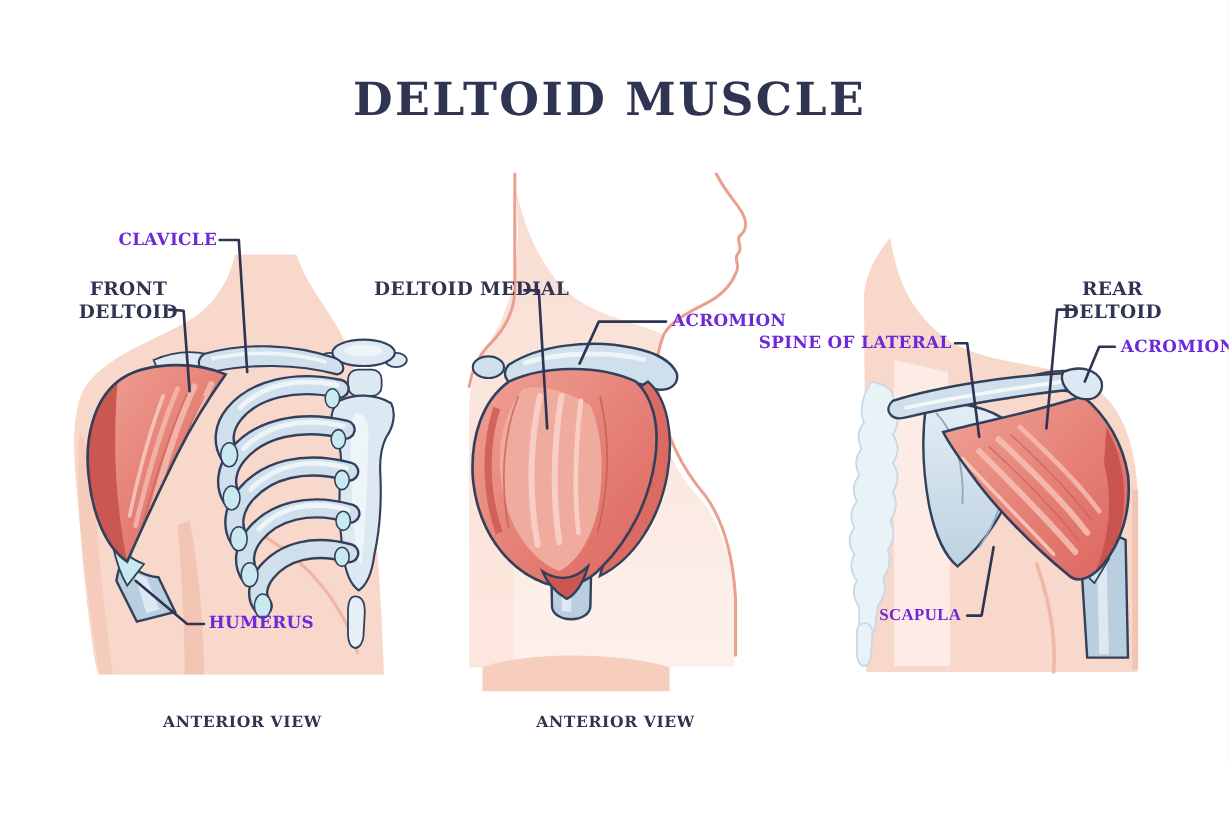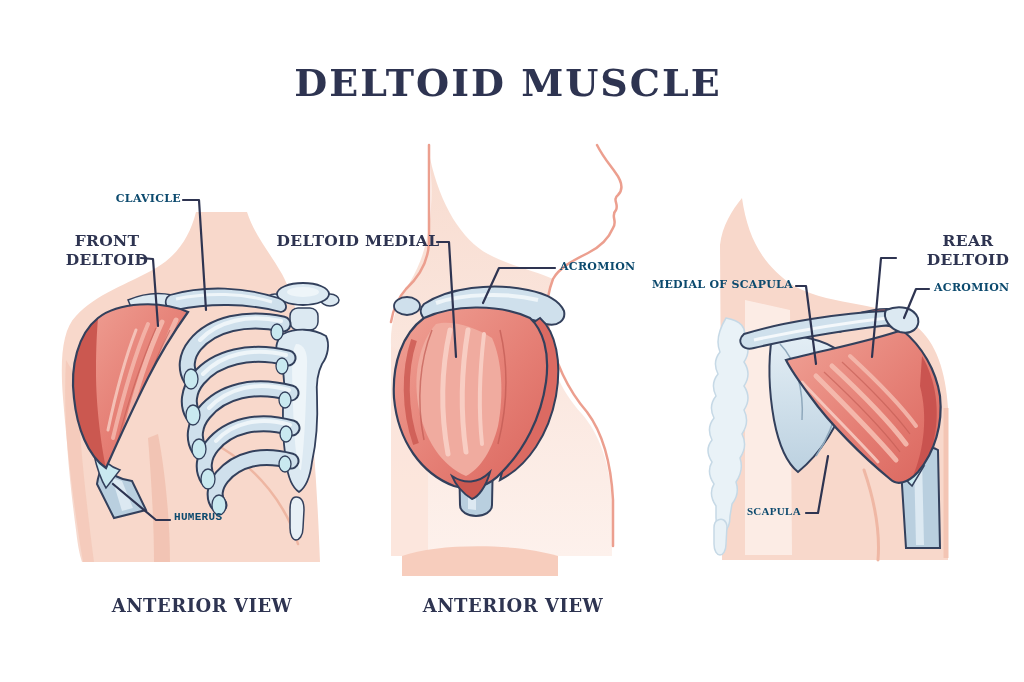--- a/index.html
+++ b/index.html
@@ -5,27 +5,27 @@
   html,body{margin:0;padding:0;background:#e8e8e8;}
   .canvas{
     position:relative;width:1024px;height:682px;background:#ffffff;
     overflow:hidden;font-family:"DejaVu Serif","Liberation Serif",serif;
   }
   .title{
     position:absolute;left:0;top:60px;width:1016px;text-align:center;
     font-size:38px;font-weight:bold;letter-spacing:2px;color:#2e3451;
   }
   .lbl{position:absolute;white-space:nowrap;font-weight:bold;}
-  .lbl-teal{color:#0c4a6e;font-size:11px;letter-spacing:.3px;}
+  .lbl-teal{color:#6d28d9;font-size:14px;letter-spacing:.3px;}
   .lbl-navy{color:#2e3451;font-size:15.5px;letter-spacing:.3px;text-align:center;line-height:19px;}
   .lbl-right{transform:translateX(-100%);}
   .lbl-center{transform:translateX(-50%);}
   .caption{
     position:absolute;top:595px;transform:translateX(-50%);white-space:nowrap;
-    color:#2e3451;font-size:18px;font-weight:bold;letter-spacing:.5px;
+    color:#2e3451;font-size:13px;font-weight:bold;letter-spacing:.5px;
   }
   svg{position:absolute;left:0;top:0;}
 </style>
 </head>
 <body>
 
 <div class="canvas">
 
 <svg width="1024" height="682" viewBox="0 0 1024 682">
   <defs>
@@ -217,30 +217,30 @@
   </g>
 </svg>
 
   <div class="title">DELTOID MUSCLE</div>
 
   <div class="lbl lbl-teal" style="left:181px;top:192px;"><span class="lbl-right" style="display:inline-block;">CLAVICLE</span></div>
   <div class="lbl lbl-navy lbl-center" style="left:107px;top:231px;">
     <div>FRONT</div>
     <div>DELTOID</div>
   </div>
-  <div class="lbl lbl-teal" style="left:174px;top:511px;font-family:Liberation Mono, monospace;">HUMERUS</div>
-
-  <div class="lbl lbl-navy lbl-center" style="left:358px;top:231px;">
+  <div class="lbl lbl-teal" style="left:174px;top:511px;">HUMERUS</div>
+
+  <div class="lbl lbl-navy lbl-center" style="left:393px;top:231px;">
     <div>DELTOID MEDIAL</div>
   </div>
   <div class="lbl lbl-teal" style="left:560px;top:260px;">ACROMION</div>
 
-  <div class="lbl lbl-navy lbl-center" style="left:927px;top:231px;margin-left:41px;">
+  <div class="lbl lbl-navy lbl-center" style="left:927px;top:231px;">
     <div>REAR</div>
     <div>DELTOID</div>
   </div>
-  <div class="lbl lbl-teal" style="left:793px;top:278px;"><span class="lbl-right" style="display:inline-block;">MEDIAL OF SCAPULA</span></div>
+  <div class="lbl lbl-teal" style="left:793px;top:278px;"><span class="lbl-right" style="display:inline-block;">SPINE OF LATERAL</span></div>
   <div class="lbl lbl-teal" style="left:934px;top:281px;">ACROMION</div>
   <div class="lbl lbl-teal" style="left:801px;top:505px;"><span class="lbl-right" style="display:inline-block;font-family:Liberation Serif, serif;">SCAPULA</span></div>
 
   <div class="caption" style="left:202px;">ANTERIOR VIEW</div>
   <div class="caption" style="left:513px;">ANTERIOR VIEW</div>
 </div>
 
 </body></html>

